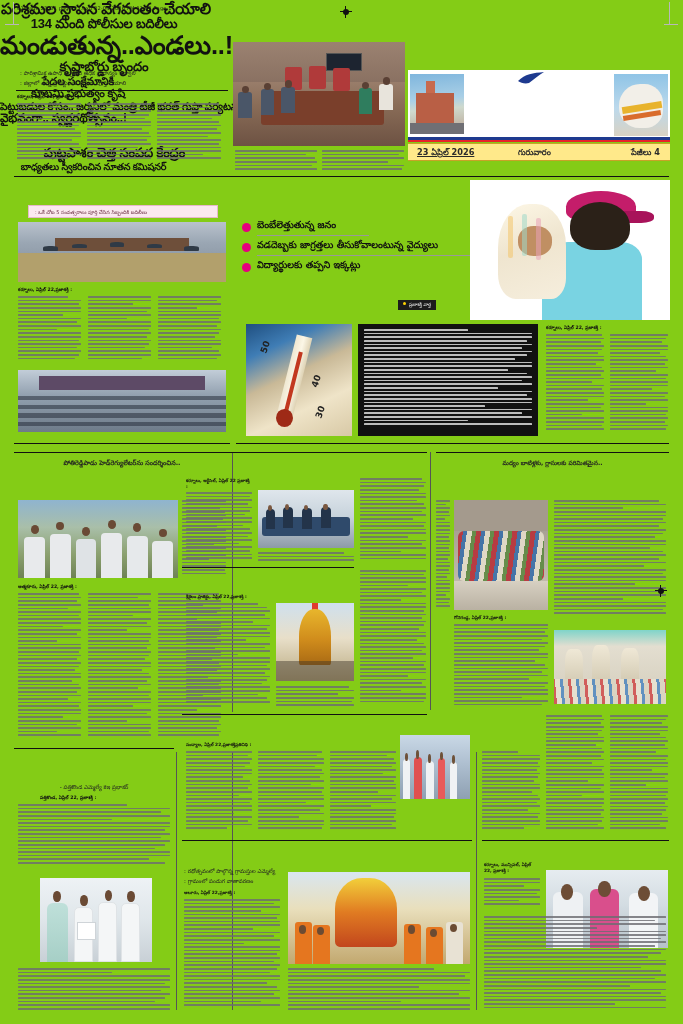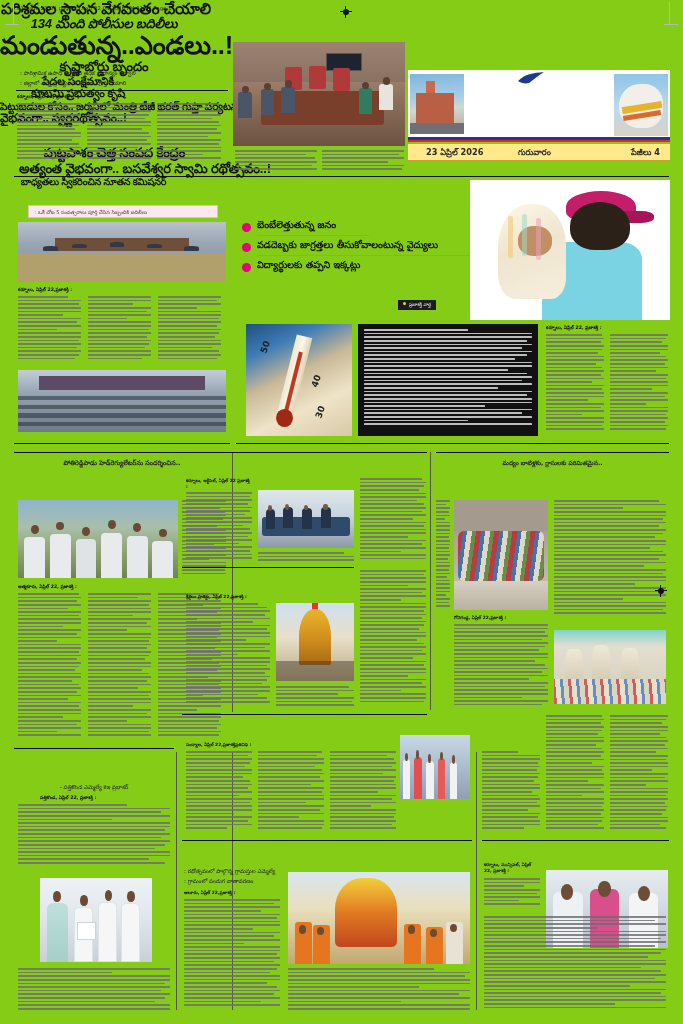--- a/index.html
+++ b/index.html
@@ -48,21 +48,21 @@
   .mh-photoL .twr2{position:absolute;left:6px;top:19px;width:38px;height:36px;background:#b95f45;}
   .mh-photoL .base{position:absolute;left:0;top:49px;width:54px;height:11px;background:#6f6f74;}
   .mh-photoR{position:absolute;left:206px;top:40px;width:54px;height:62px;background:linear-gradient(180deg,#8fc4e6 0%,#bcd9ec 55%,#d9d2c3 100%);overflow:hidden;}
   .mh-photoR .bull{position:absolute;left:5px;top:10px;width:44px;height:44px;border-radius:48% 42% 40% 46%;background:#f2efe8;}
   .mh-photoR .band{position:absolute;left:8px;top:30px;width:40px;height:7px;background:#e8b32c;transform:rotate(-9deg);}
   .mh-photoR .band2{position:absolute;left:9px;top:39px;width:38px;height:5px;background:#d96c2c;transform:rotate(-9deg);}
   .mh-bluebar{position:absolute;left:0;top:103px;width:262px;height:3px;background:#1e3a8f;}
   .mh-redbar{position:absolute;left:0;top:106px;width:262px;height:2px;background:#e8232a;}
   .mh-yellow{position:absolute;left:0;top:109px;width:262px;height:18px;background:#ffe98a;border-top:1px solid #c9a227;border-bottom:1px solid #c9a227;box-sizing:border-box;}
   .mh-yellow span{position:absolute;top:3px;font-size:8.2px;font-weight:bold;color:#2a2a2a;}
-  .mh-date{left:18px;} .mh-day{left:110px;} .mh-pages{right:10px;}
+  .mh-date{left:9px;text-decoration:underline;} .mh-day{left:110px;} .mh-pages{right:10px;}
 
   
   .bullet-row{position:relative;height:20px;}
   .bdot{position:absolute;left:0;top:5px;width:9px;height:9px;border-radius:50%;background:#e6007e;}
   .btxt{position:absolute;left:15px;top:1px;font-size:9.6px;font-weight:bold;color:#111;white-space:nowrap;}
   .bline{position:absolute;left:15px;top:17px;height:1px;background:#999;}
 
   .tagblack{position:absolute;background:#1c1c1c;color:#fff;font-size:4.6px;padding:2px 5px;}
   .tagblack .dot{display:inline-block;width:3px;height:3px;background:#ffd400;border-radius:50%;margin-right:3px;vertical-align:1px;}
 
@@ -283,21 +283,21 @@
     <div class="mh-redbar"></div>
     <div class="mh-yellow">
       <span class="mh-date">23 ఏప్రిల్ 2026</span>
       <span class="mh-day">గురువారం</span>
       <span class="mh-pages">పేజీలు 4</span>
     </div>
   </div>
 
   <div class="rule" style="left:14px;top:176px;width:655px;height:1.4px;"></div>
 
-  <div class="tel hl-3 center" style="left:18px;top:182px;width:208px;font-style:italic;">134 మంది పోలీసుల బదిలీలు</div>
+  <div class="tel hl-3 center" style="left:18px;top:182px;width:208px;">134 మంది పోలీసుల బదిలీలు</div>
   <div class="pinkbox" style="left:28px;top:205px;width:190px;height:13px;">
     <div class="cap">: ఒకే చోట 5 సంవత్సరాలు పూర్తి చేసిన సిబ్బందికి బదిలీలు</div>
   </div>
   <div class="photo ph-police" style="left:18px;top:222px;width:208px;height:60px;">
     <div class="khaki"></div>
     <div class="dais"></div>
     <div class="cap" style="left:12%;top:40%"></div>
       <div class="cap" style="left:26%;top:36%"></div>
     <div class="cap" style="left:44%;top:34%"></div>
       <div class="cap" style="left:62%;top:36%"></div>
@@ -1074,21 +1074,20 @@
       <div class="hd" style="left:23%;top:24%"></div>
     <div class="p" style="left:37%;height:60%"></div>
       <div class="hd" style="left:40%;top:30%"></div>
     <div class="p" style="left:54%;height:64%;background:#e85a5a"></div>
       <div class="hd" style="left:57%;top:26%"></div>
     <div class="p" style="left:71%;height:58%"></div>
       <div class="hd" style="left:74%;top:32%"></div>
   </div>
 
   <div class="rule" style="left:182px;top:840px;width:290px;height:1.2px;"></div>
-  <div class="tel hl-3 center" style="left:182px;top:846px;width:290px;font-size:13.2px;">అత్యంత వైభవంగా.. బసవేశ్వర స్వామి రథోత్సవం..!</div>
   <div class="sub-line" style="position:absolute;left:184px;top:868px;width:96px;">: రథోత్సవంలో పాల్గొన్న గ్రామస్తుల ఎమ్మెల్యే</div>
   <div class="sub-line" style="position:absolute;left:184px;top:878px;width:96px;">: గ్రామంలో పండుగ వాతావరణం</div>
   <div style="position:absolute;left:184px;top:890px;font-size:4.4px;font-weight:bold;">ఆలూరు, ఏప్రిల్ 22,ప్రజాశక్తి :</div>
   <div class="body-col tiny" id="c_bs1" style="left:184px;top:899px;width:96px;height:112px;">
       <div class="ln w100"></div>
       <div class="ln w94"></div>
       <div class="ln w100"></div>
       <div class="ln w80"></div>
       <div class="ln w100"></div>
       <div class="ln w97"></div>

